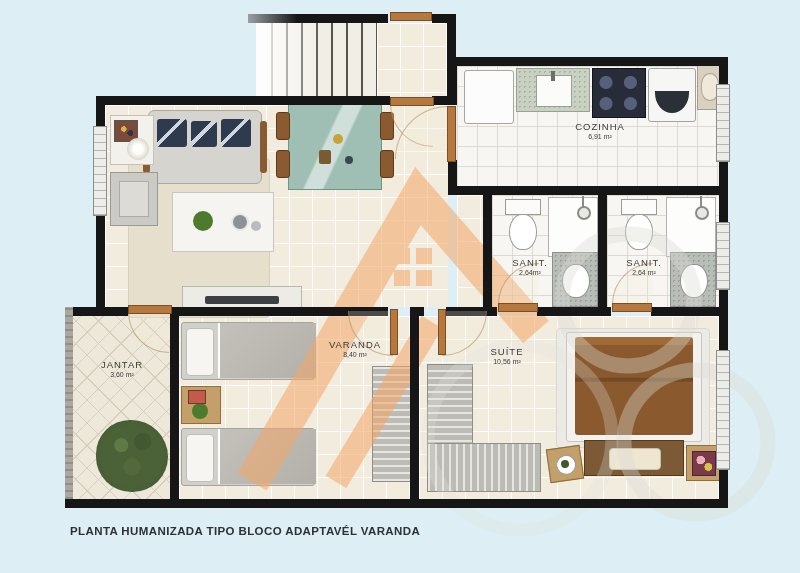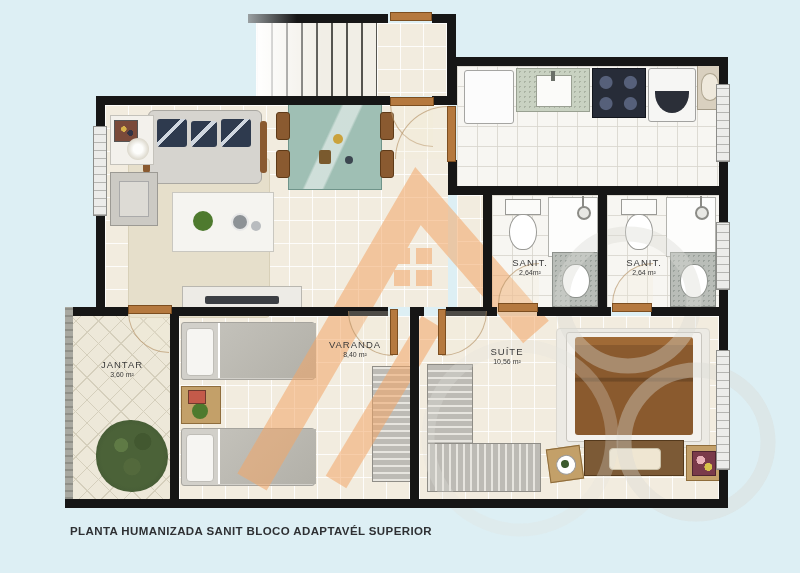--- a/index.html
+++ b/index.html
@@ -212,20 +212,24 @@
   <div class="abs arc" style="left:128px;top:312px;width:40px;height:40px;border-radius:0 0 0 100%;border-top:none;border-right:none;"></div>
   <div class="abs door" style="left:390px;top:309px;width:6px;height:44px;"></div>
   <div class="abs arc" style="left:348px;top:311px;width:44px;height:44px;border-radius:0 0 0 100%;border-top:none;border-right:none;"></div>
   <div class="abs door" style="left:438px;top:309px;width:6px;height:44px;"></div>
   <div class="abs arc" style="left:442px;top:311px;width:44px;height:44px;border-radius:0 0 100% 0;border-top:none;border-left:none;"></div>
   <div class="abs door" style="left:498px;top:303px;width:38px;height:7px;"></div>
   <div class="abs arc" style="left:498px;top:263px;width:40px;height:40px;border-radius:100% 0 0 0;border-bottom:none;border-right:none;"></div>
   <div class="abs door" style="left:612px;top:303px;width:38px;height:7px;"></div>
   <div class="abs arc" style="left:612px;top:263px;width:40px;height:40px;border-radius:100% 0 0 0;border-bottom:none;border-right:none;"></div>
 
+  <div class="abs lbl" style="left:540px;top:122px;width:120px;">
+    <span class="nm">COZINHA</span>
+    <span class="ar">6,91 m²</span>
+  </div>
   <div class="abs lbl" style="left:500px;top:258px;width:60px;">
     <span class="nm">SANIT.</span>
     <span class="ar">2,64m²</span>
   </div>
   <div class="abs lbl" style="left:614px;top:258px;width:60px;">
     <span class="nm">SANIT.</span>
     <span class="ar">2,64 m²</span>
   </div>
   <div class="abs lbl" style="left:310px;top:340px;width:90px;">
     <span class="nm">VARANDA</span>
@@ -233,14 +237,14 @@
   </div>
   <div class="abs lbl" style="left:462px;top:347px;width:90px;">
     <span class="nm">SUÍTE</span>
     <span class="ar">10,56 m²</span>
   </div>
   <div class="abs lbl" style="left:78px;top:360px;width:88px;">
     <span class="nm">JANTAR</span>
     <span class="ar">3,60 m²</span>
   </div>
 
-  <div id="caption">PLANTA HUMANIZADA SANIT BLOCO ADAPTAVÉL SUPERIOR</div>
+  <div id="caption">PLANTA HUMANIZADA TIPO BLOCO ADAPTAVÉL VARANDA</div>
 </div>
 
 </body></html>

